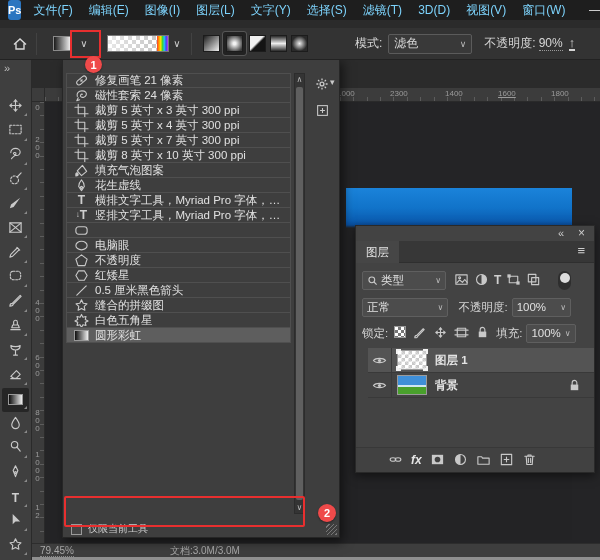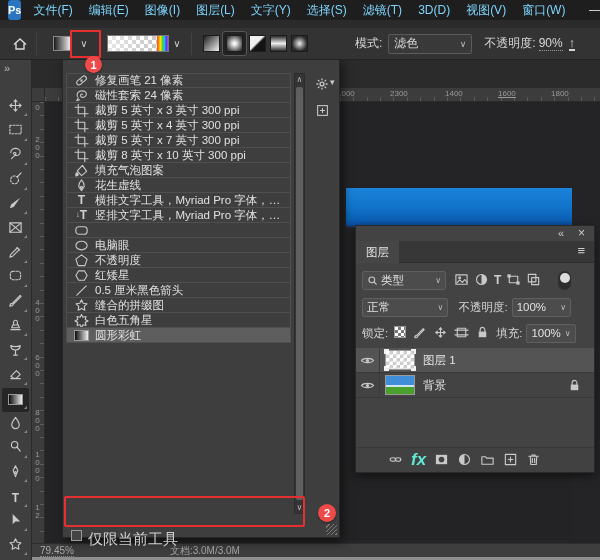--- a/index.html
+++ b/index.html
@@ -80,21 +80,21 @@
   .p-label{font-size:11.5px;color:#e0e0e0;white-space:nowrap;margin-left:3px;}
   .p-scroll{position:absolute;left:231px;top:14px;width:11px;height:441px;background:#343434;border:1px solid #2c2c2c;}
   .p-scroll .up,.p-scroll .down{position:absolute;left:0;right:0;text-align:center;font-size:8px;color:#bbb;height:11px;line-height:11px;}
   .p-scroll .up{top:0;} .p-scroll .down{bottom:0;}
   .p-thumb{position:absolute;left:1px;right:1px;top:13px;bottom:13px;background:#5f5f5f;border-radius:2px;}
   .p-gear{position:absolute;left:252px;top:18px;display:flex;align-items:flex-start;}
   .p-gear .dot{color:#c9c9c9;font-size:9px;margin-left:1px;}
   .p-add{position:absolute;left:253px;top:44px;}
   .p-footer{position:absolute;left:8px;top:463px;display:flex;align-items:center;}
   .p-check{width:11px;height:11px;border:1px solid #9a9a9a;background:#444;margin-right:6px;}
-  .p-footer-label{font-size:15px;color:#cfcfcf;white-space:nowrap;margin-top:8px;}
+  .p-footer-label{font-size:10px;color:#cfcfcf;white-space:nowrap;}
   .p-grip{position:absolute;right:2px;bottom:2px;width:11px;height:11px;
       background:repeating-linear-gradient(135deg,transparent 0 2px,#777 2px 3px);}
   
   .red-box1{position:absolute;left:70px;top:2px;width:31px;height:28px;border:2px solid #e82f2f;z-index:60;}
   .red-box2{position:absolute;left:64px;top:496px;width:241px;height:31px;border:2px solid #e82f2f;border-radius:2px;z-index:60;}
   .badge{position:absolute;width:18px;height:18px;border-radius:50%;background:#ef4a4a;color:#fff;font-size:11px;font-weight:bold;
          display:flex;align-items:center;justify-content:center;z-index:61;box-shadow:0 1px 2px rgba(0,0,0,.4);}
   .badge1{left:85px;top:56px;width:17px;height:17px;}
   .badge2{left:318px;top:504px;}
   
@@ -117,42 +117,42 @@
   .toggle-pill{width:13px;height:19px;background:#2e2e2e;border-radius:7px;position:relative;display:inline-block;}
   .toggle-pill .knob{position:absolute;left:1.5px;top:2px;width:10px;height:10px;border-radius:50%;background:#dcdcdc;}
   .b-select{width:106px;}
   .lbl{color:#d5d5d5;white-space:nowrap;}
   .val-box{width:72px;margin-left:4px;}
   .lock-icons{display:flex;align-items:center;gap:6px;margin-left:6px;margin-right:6px;}
   .mini-checker{width:12px;height:12px;display:inline-block;border:1px solid #999;background:#fff;
       background-image:linear-gradient(45deg,#777 25%,transparent 25%,transparent 75%,#777 75%),
                        linear-gradient(45deg,#777 25%,transparent 25%,transparent 75%,#777 75%);
       background-size:6px 6px;background-position:0 0,3px 3px;}
-  .layers-list{position:absolute;left:0;right:0;top:122px;}
+  .layers-list{position:absolute;left:12px;right:0;top:122px;font-weight:bold;}
   .layer-row{height:25px;display:flex;align-items:center;border-bottom:1px solid #393939;position:relative;}
   .layer-row.sel{background:#545454;}
   .eye-cell{width:24px;display:flex;justify-content:center;border-right:1px solid #3a3a3a;align-self:stretch;align-items:center;}
   .thumb{width:30px;height:20px;margin-left:5px;border:1px solid #9a9a9a;position:relative;flex:none;}
   .thumb.transparent{background:#fff;
       background-image:linear-gradient(45deg,#c9c9c9 25%,transparent 25%,transparent 75%,#c9c9c9 75%),
                        linear-gradient(45deg,#c9c9c9 25%,transparent 25%,transparent 75%,#c9c9c9 75%);
       background-size:7px 7px;background-position:0 0,3.5px 3.5px;}
   .thumb.landscape{background:linear-gradient(180deg,#3f8fd8 0 52%,#cfe6f2 52% 60%,#49a02c 60% 100%);}
   .corner{position:absolute;width:5px;height:5px;border:0 solid #f2f2f2;}
   .corner.tl{left:-2px;top:-2px;border-left-width:2px;border-top-width:2px;}
   .corner.tr{right:-2px;top:-2px;border-right-width:2px;border-top-width:2px;}
   .corner.bl{left:-2px;bottom:-2px;border-left-width:2px;border-bottom-width:2px;}
   .corner.br{right:-2px;bottom:-2px;border-right-width:2px;border-bottom-width:2px;}
   .layer-name{margin-left:8px;color:#e3e3e3;white-space:nowrap;}
   .layer-lock{position:absolute;right:12px;top:5px;}
   .lp-bottombar{position:absolute;left:0;right:0;bottom:0;height:25px;border-top:1px solid #383838;
       display:flex;align-items:center;gap:8px;padding-left:32px;background:#414141;}
   .txt-ic{font-size:12px;font-weight:bold;color:#cfcfcf;line-height:13px;}
   .txt-ic small{font-size:8px;vertical-align:2px;}
-  .fx-ic{font-size:17px;font-style:italic;font-weight:bold;color:#5eead4;}
+  .fx-ic{font-size:12px;font-style:italic;font-weight:bold;color:#e5e5e5;}
   .grad-swatch{width:15px;height:11px;display:inline-block;background:linear-gradient(90deg,#0d0d0d,#efefef);border:1px solid #999;}
   
   .statusbar{position:absolute;left:32px;right:0;bottom:3px;height:14px;background:#3e3e3e;border-top:1px solid #2d2d2d;
       display:flex;align-items:center;font-size:10px;color:#a8a8a8;z-index:8;overflow:hidden;}
   .status-zoom{margin-left:8px;border-bottom:1px dotted #888;}
   .status-doc{margin-left:96px;}
   .bottom-edge{position:absolute;left:0;right:0;bottom:0;height:3px;background:#8f8f8f;z-index:9;}
 </style>
 </head>
 <body>

